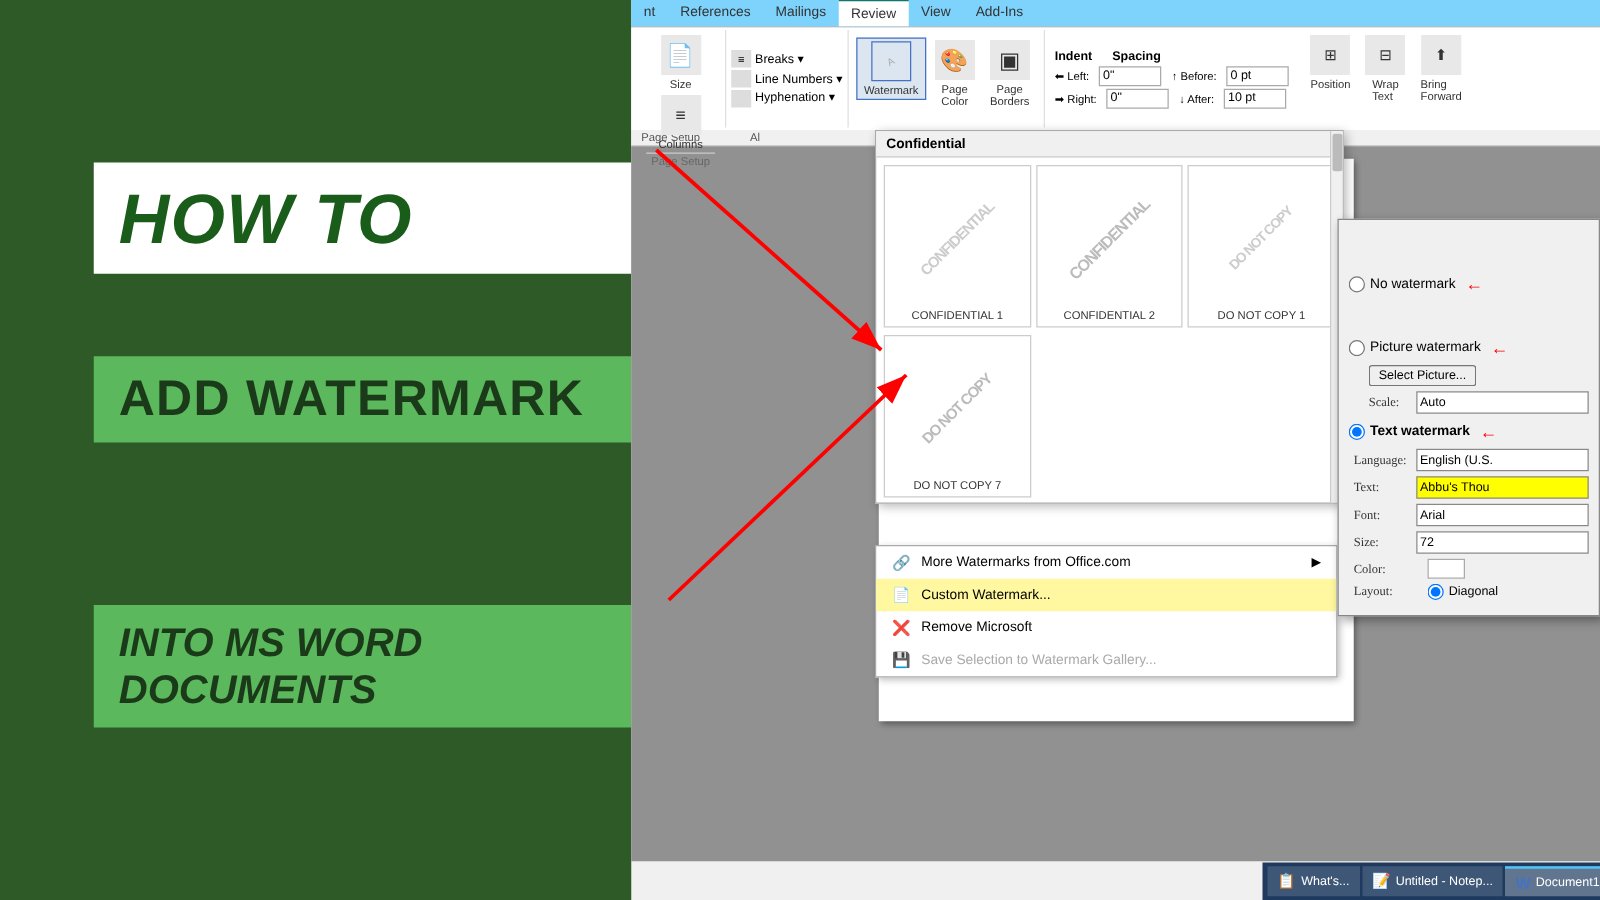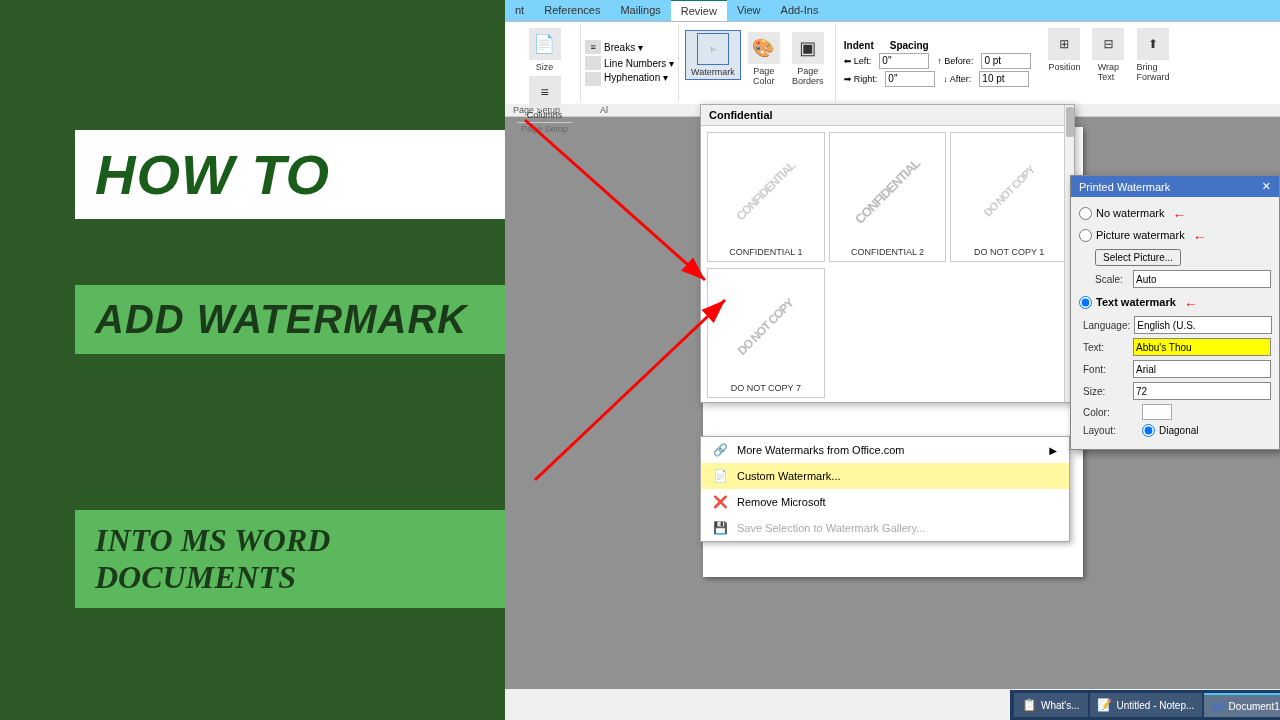--- a/index.html
+++ b/index.html
@@ -48,30 +48,28 @@
       background: #5cb85c;
       width: 430px;
       padding: 12px 20px;
     }
 
     .tutorial-block-2 span {
       font-size: 40px;
       font-weight: 900;
       color: #1a3a1a;
       letter-spacing: 1px;
-      font-style: italic;
       text-align: right;
     }
 
     .tutorial-block-3 {
-      top: 510px;
+      top: 484px;
       background: #5cb85c;
       width: 430px;
       padding: 12px 20px;
-      font-family: Liberation Serif, serif;
     }
 
     .tutorial-block-3 span {
       font-size: 32px;
       font-weight: 900;
       color: #1a3a1a;
       letter-spacing: 0px;
       font-style: italic;
     }
 
@@ -305,34 +303,36 @@
 
     .dialog-content {
       padding: 8px;
     }
 
     .dialog-radio-row {
       display: flex;
       align-items: center;
       gap: 4px;
       margin-bottom: 6px;
+      margin-top: 35px;
     }
 
     .dialog-field-row {
       display: flex;
       align-items: center;
       gap: 4px;
       margin-bottom: 4px;
       font-size: 10px;
     }
 
     .dialog-label {
       width: 55px;
       font-size: 10px;
       color: #333;
+      font-family: Liberation Serif, serif;
     }
 
     .dialog-input {
       flex: 1;
       height: 18px;
       border: 1px solid #888;
       font-size: 10px;
       padding: 0 2px;
     }
 
@@ -638,24 +638,20 @@
       <span class="menu-icon">❌</span>
       <span>Remove Microsoft</span>
     </div>
     <div class="menu-item disabled">
       <span class="menu-icon">💾</span>
       <span>Save Selection to Watermark Gallery...</span>
     </div>
   </div>
 
   <div class="watermark-dialog">
-    <div class="dialog-title-bar">
-      <span>Printed Watermark</span>
-      <span style="cursor:pointer;">✕</span>
-    </div>
     <div class="dialog-content">
 
       <div class="dialog-radio-row">
         <input type="radio" name="wm-option" style="">
         <label>No watermark</label>
         <span style="color:red;font-size:14px;margin-left:4px;">←</span>
       </div>
 
       <div class="dialog-radio-row">
         <input type="radio" name="wm-option" style="">

